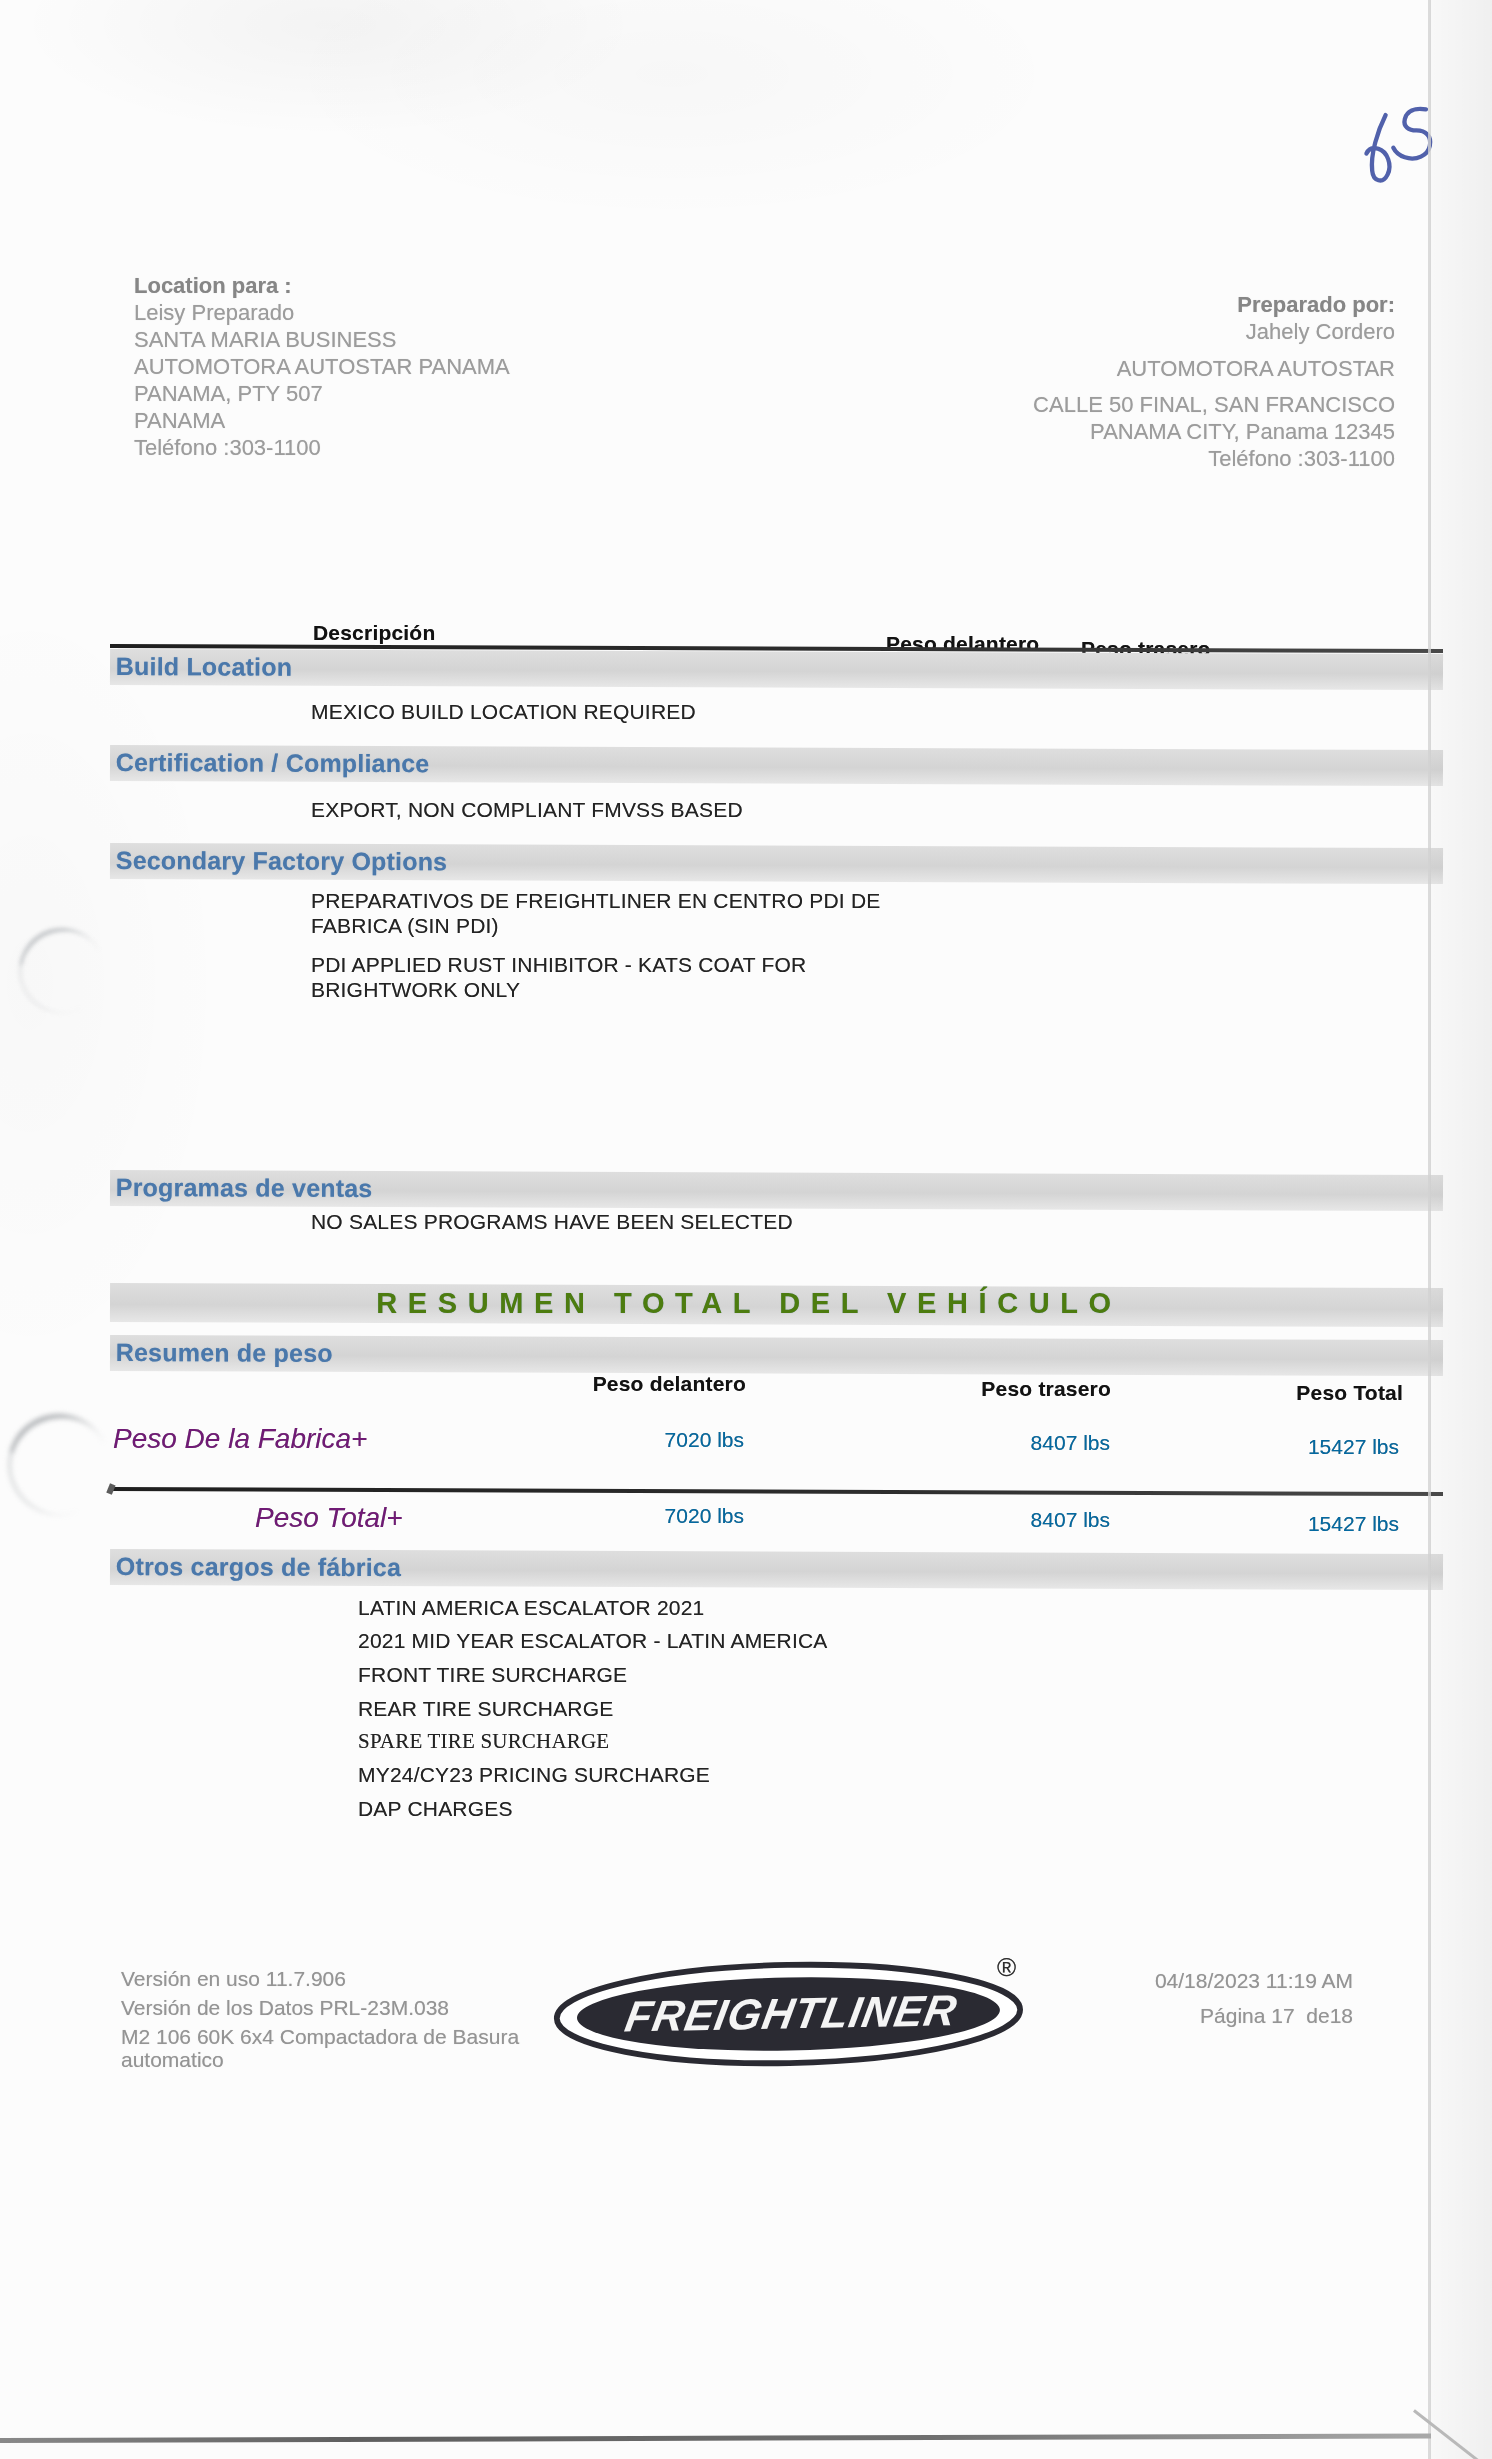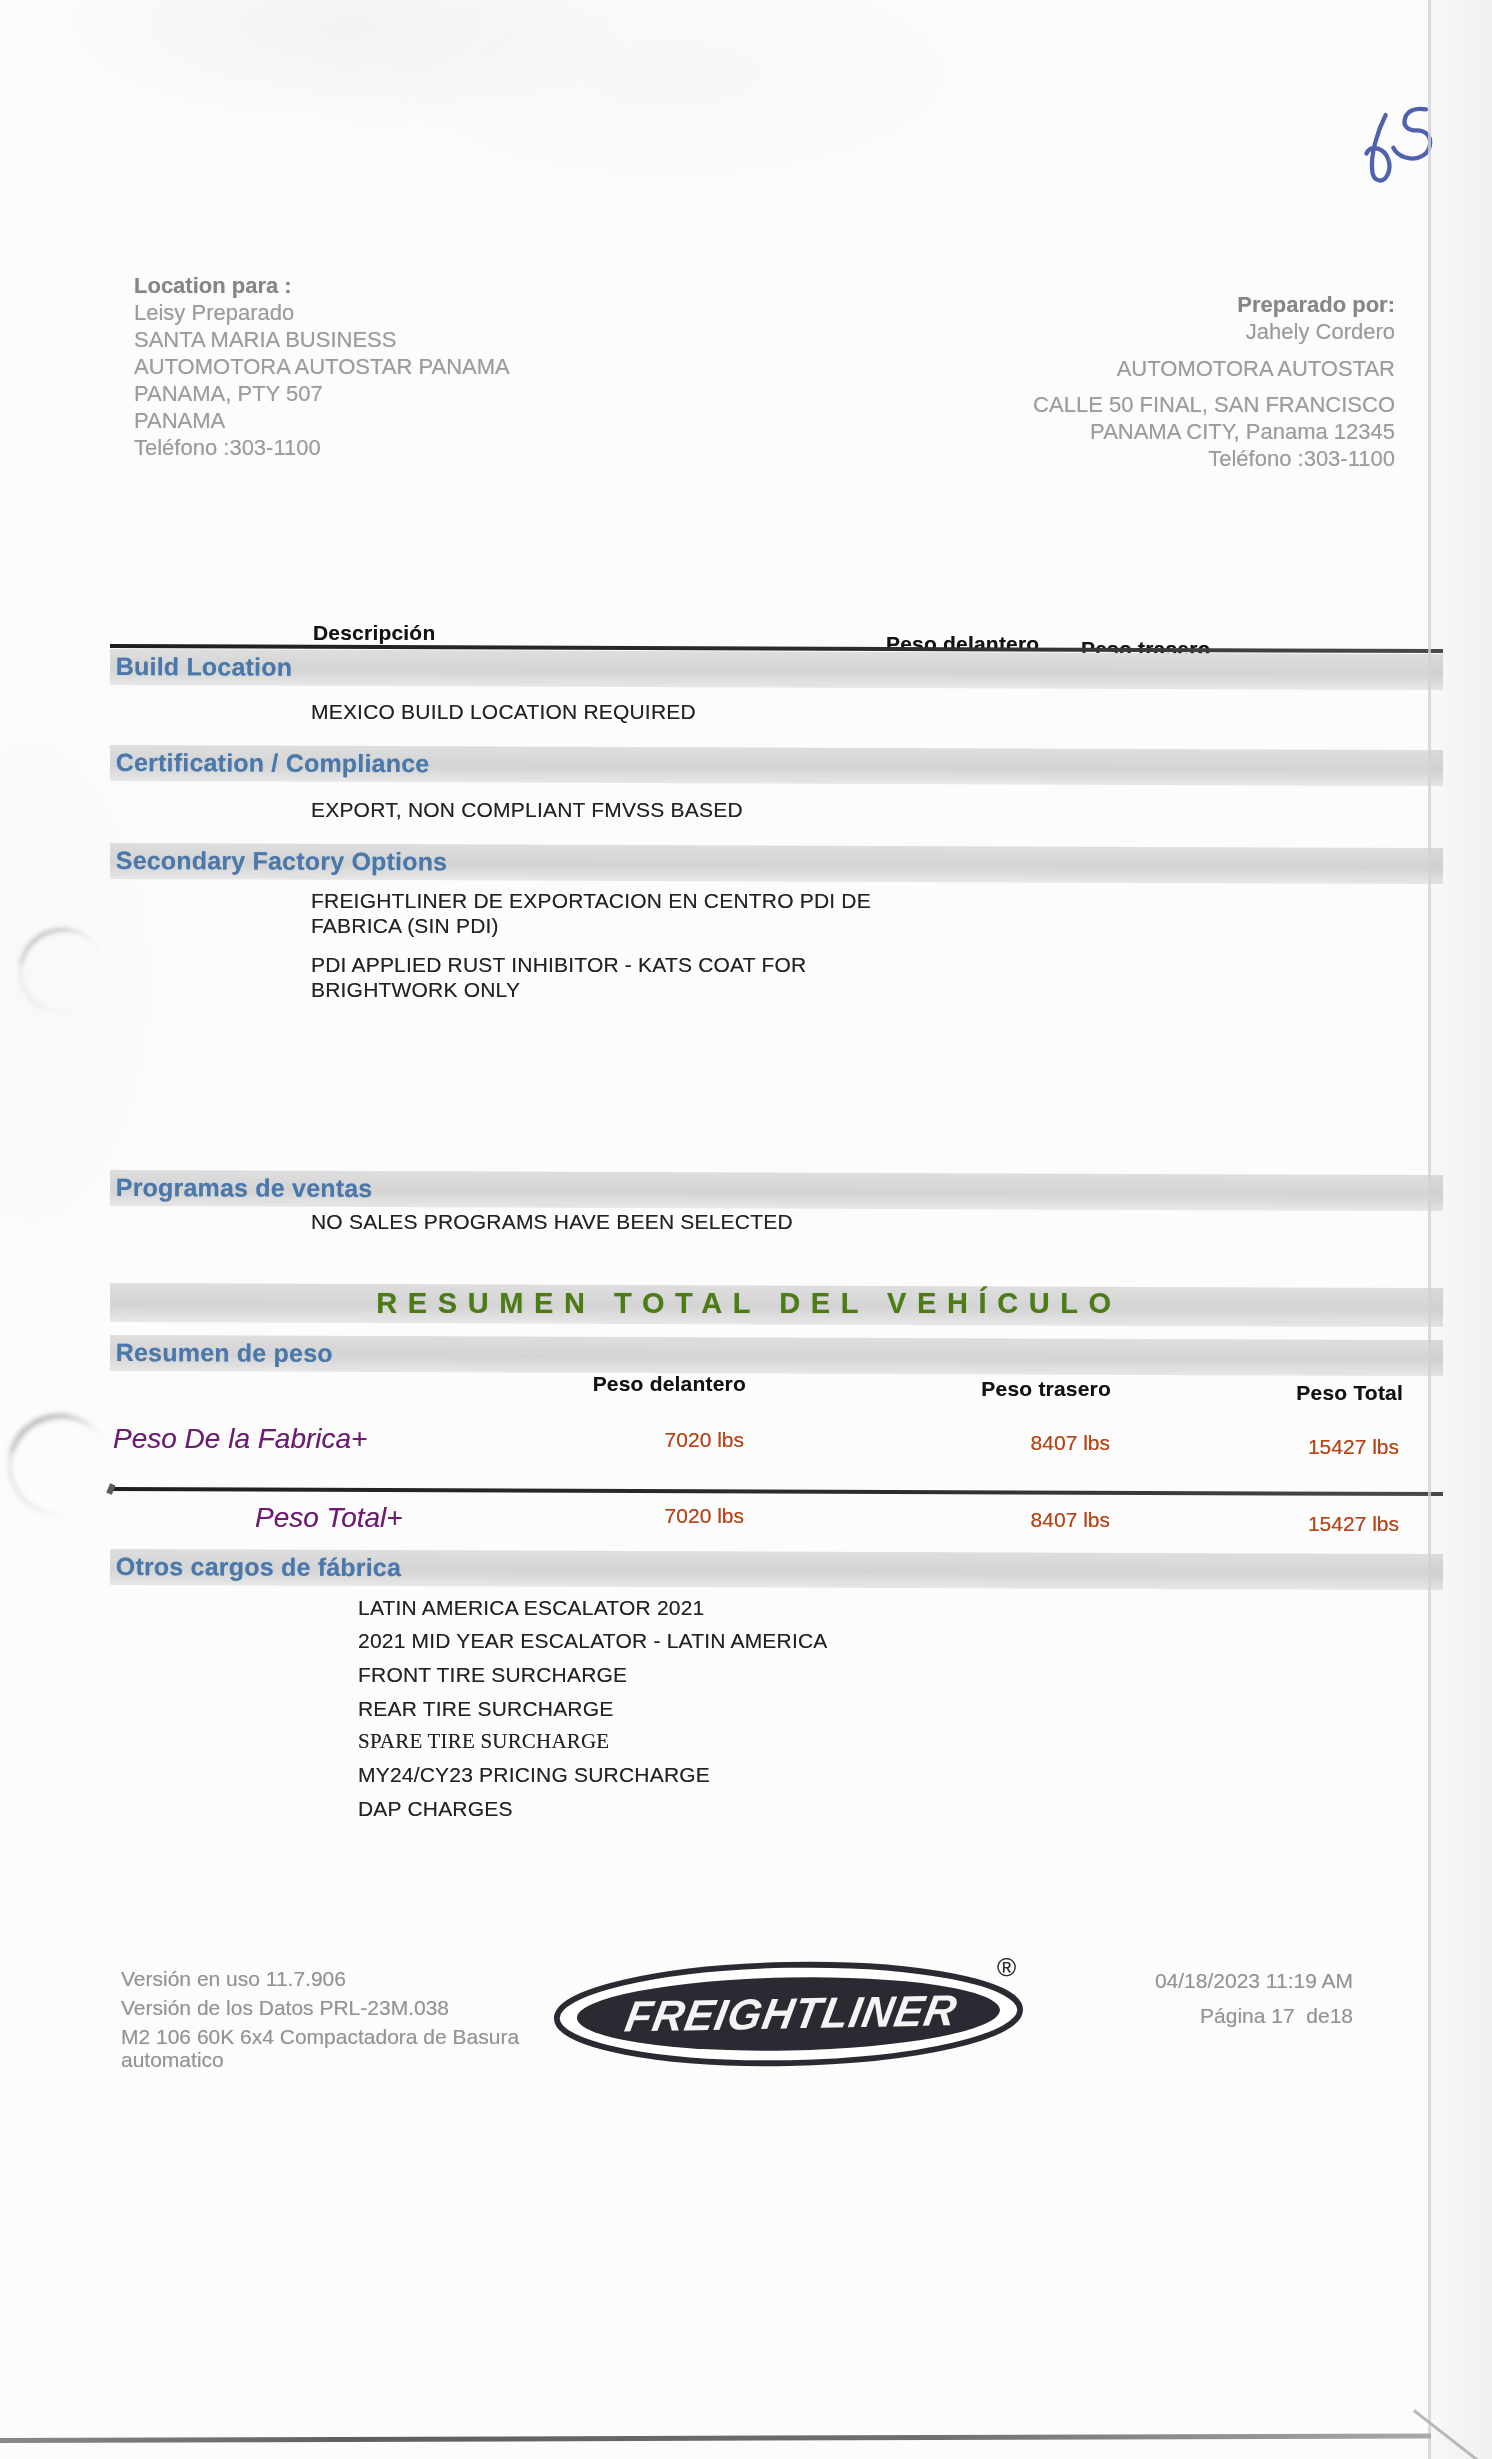--- a/index.html
+++ b/index.html
@@ -32,21 +32,21 @@
   .band .bt{position:absolute;left:5.8px;top:2.9px;font-size:25px;font-weight:700;color:#4a78ab;
     letter-spacing:0.2px;text-shadow:0 0 0.8px rgba(74,120,171,0.55);}
   
   .item{position:absolute;font-size:21px;color:#232323;letter-spacing:0.2px;line-height:25px;
     text-shadow:0 0 0.6px rgba(35,35,35,0.5);}
   
   .banner-title{position:absolute;left:110px;width:1278px;text-align:center;font-size:29px;font-weight:700;
     color:#4d7c0f;letter-spacing:10.6px;text-shadow:0 0 0.8px rgba(74,120,171,0.6);}
   .rcol{position:absolute;text-align:right;}
   .rowlabel{position:absolute;font-size:28px;color:#701a75;text-shadow:0 0 0.6px rgba(52,52,52,0.5);font-style:italic;}
-  .val{font-size:21px;color:#c2410c;text-shadow:0 0 0.6px rgba(35,35,35,0.5);}
+  .val{font-size:21px;color:#0369a1;text-shadow:0 0 0.6px rgba(35,35,35,0.5);}
   
   .foot{position:absolute;font-size:21px;color:#949494;text-shadow:0 0 0.7px rgba(148,148,148,0.55);}
   .pre{white-space:pre;}
   
   .scanline-v{position:absolute;left:1428px;top:0;width:2.9px;height:2459px;background:#d2d2d2;opacity:0.8;}
   .edge-shade{position:absolute;left:1430px;top:0;width:62px;height:2459px;
     background:linear-gradient(90deg,rgba(0,0,0,0.015),rgba(0,0,0,0.05));}
   .bottom-line{position:absolute;left:-5.8px;top:2438px;width:1437px;height:4.8px;
     background:linear-gradient(90deg,#8a8a8a,#5f5f5f 25%,#6f6f6f 65%,#a9a9a9);
     transform:rotate(-0.18deg);transform-origin:left center;}
@@ -106,21 +106,21 @@
   <span class="item" style="left:311px;top:699px;">MEXICO BUILD LOCATION REQUIRED</span>
 
   <div class="band" style="top:745px;">
     <span class="bt">Certification / Compliance</span>
   </div>
   <span class="item" style="left:311px;top:797px;">EXPORT, NON COMPLIANT FMVSS BASED</span>
 
   <div class="band" style="top:843px;">
     <span class="bt">Secondary Factory Options</span>
   </div>
-  <span class="item" style="left:311px;top:888px;">FREIGHTLINER DE EXPORTACION EN CENTRO PDI DE</span>
+  <span class="item" style="left:311px;top:888px;">PREPARATIVOS DE FREIGHTLINER EN CENTRO PDI DE</span>
   <span class="item" style="left:311px;top:913px;">FABRICA (SIN PDI)</span>
   <span class="item" style="left:311px;top:952px;text-align:right;">PDI APPLIED RUST INHIBITOR - KATS COAT FOR</span>
   <span class="item" style="left:311px;top:977px;">BRIGHTWORK ONLY</span>
 
   <div class="band" style="top:1170px;">
     <span class="bt">Programas de ventas</span>
   </div>
   <span class="item" style="left:311px;top:1209px;">NO SALES PROGRAMS HAVE BEEN SELECTED</span>
 
   <div class="band" style="top:1283px;height:39px;"></div>

